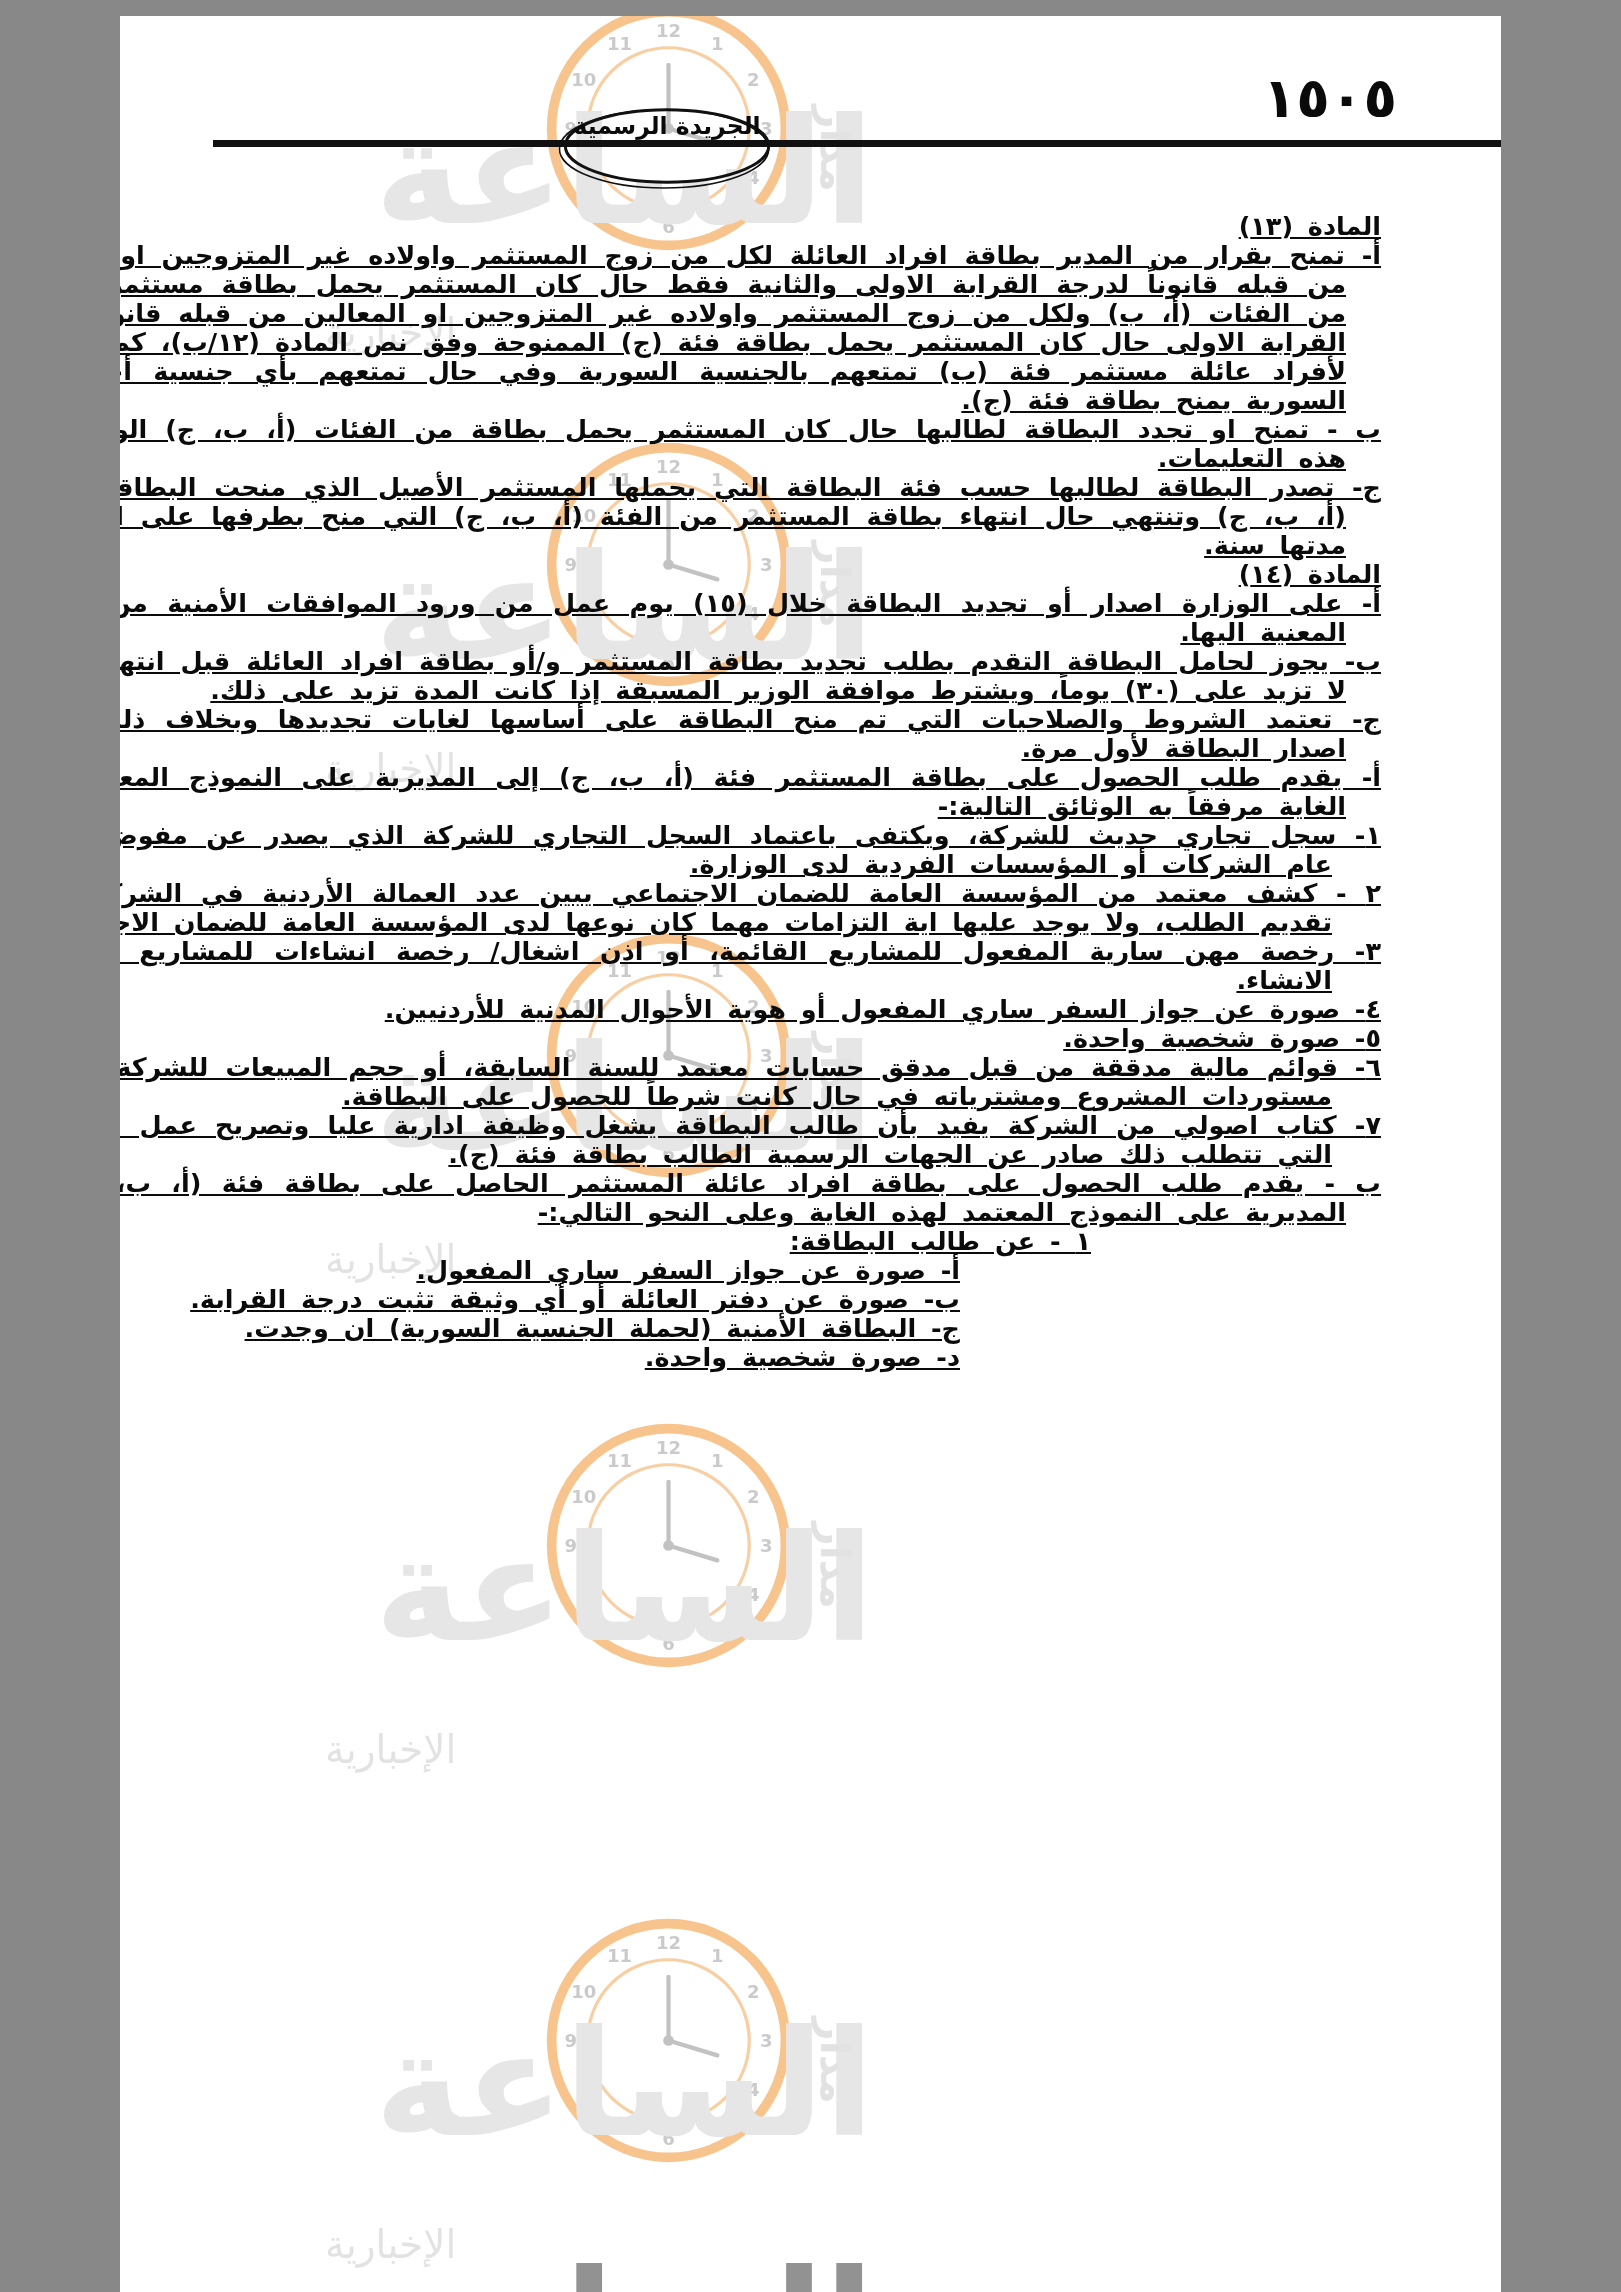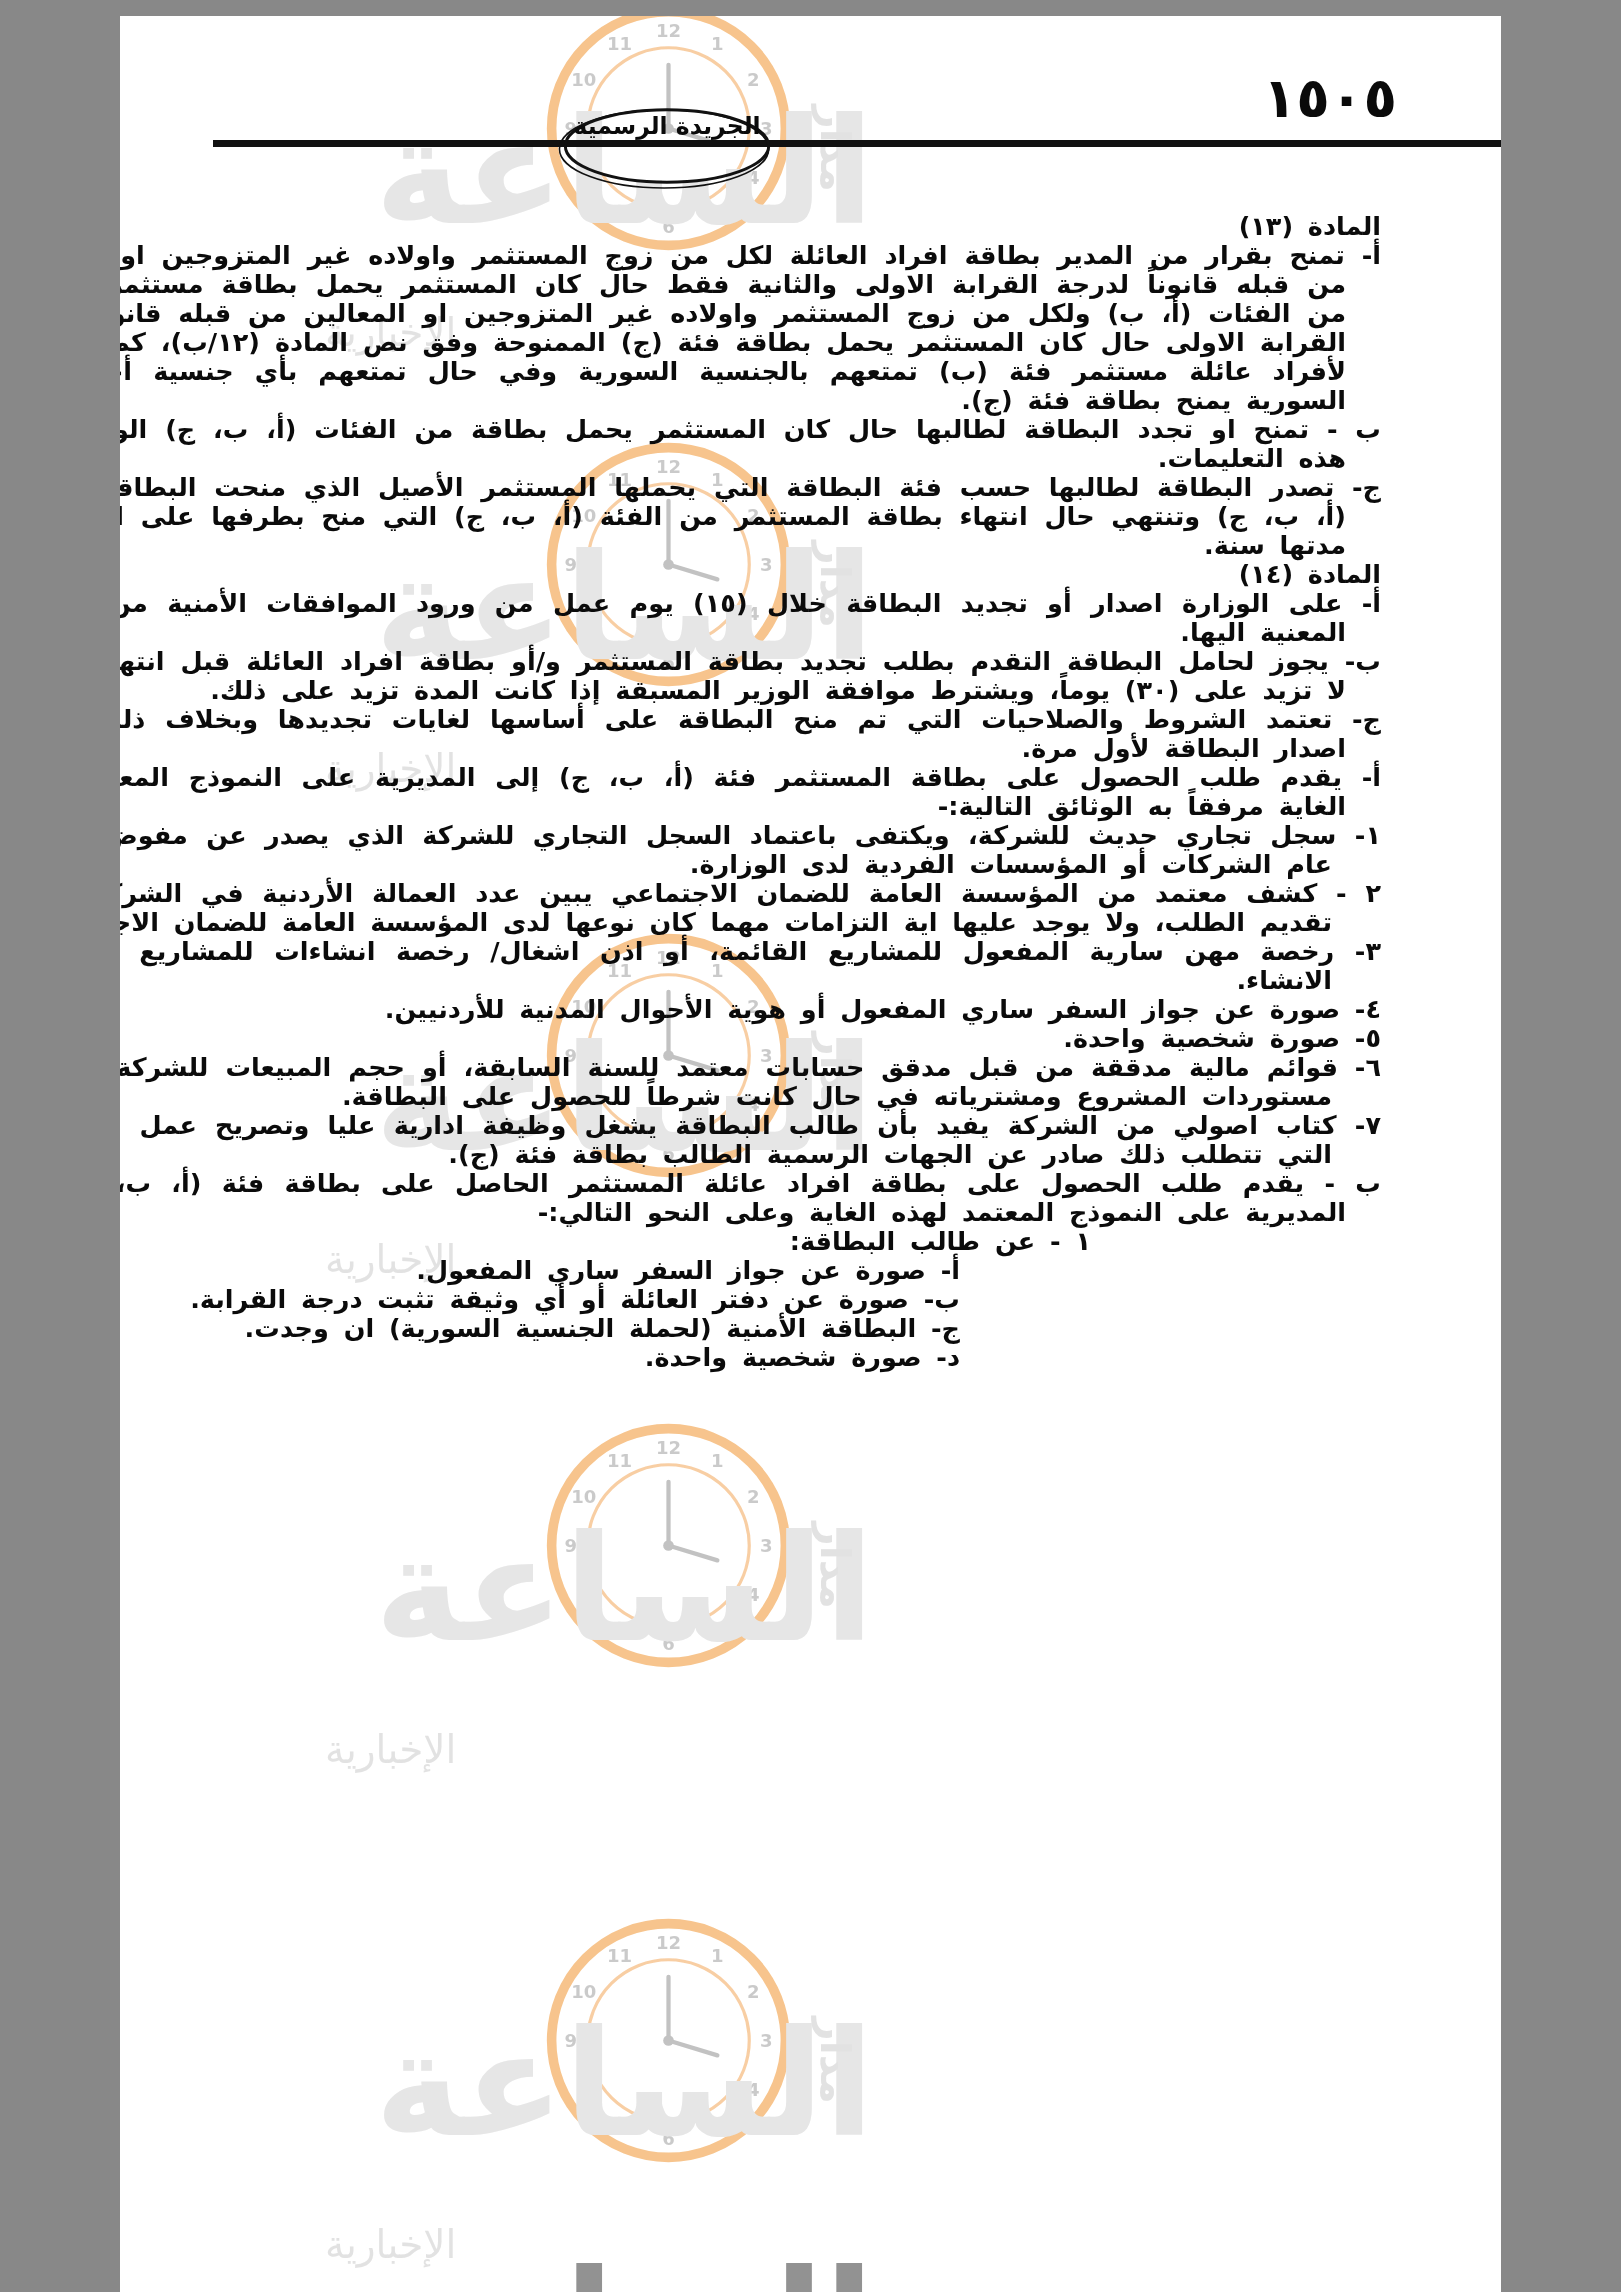--- a/index.html
+++ b/index.html
@@ -51,21 +51,21 @@
   .seal-title{
     position:absolute;top:12.7px;left:0;width:100%;text-align:center;
     font-size:23.5px;font-weight:bold;color:#0a0a0a;direction:rtl;line-height:1;
   }
 
   
   .doc-body{
     position:absolute;top:196px;right:120px;width:1380px;z-index:2;
     direction:rtl;text-align:justify;
     font-size:25.5px;font-weight:bold;color:#0b0b0b;
-    line-height:29px;word-spacing:5.9px;
+    line-height:29px;word-spacing:5.9px;text-decoration:underline;
   }
   .block{margin:0;}
   .block.heading{text-align:right;}
   .block.item{padding-right:35px;text-indent:-35px;}
   .block.numbered{padding-right:49px;text-indent:-49px;}
   .block.sub1{padding-right:290px;}
   .block.sub2{padding-right:421px;text-align:right;}
 </style>
 </head>
 <body>

